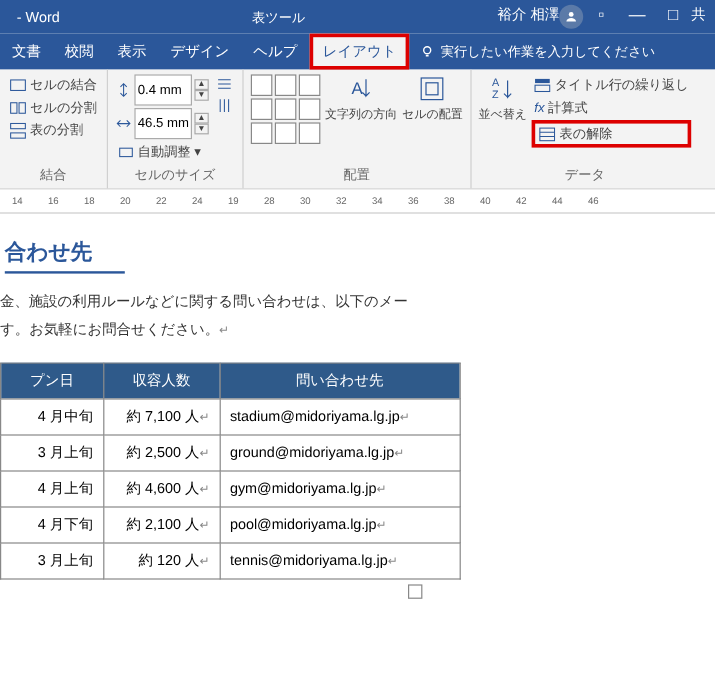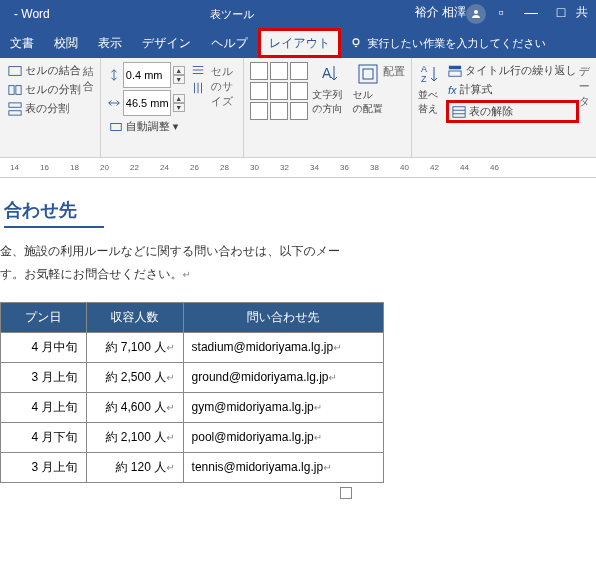--- a/index.html
+++ b/index.html
@@ -12,21 +12,21 @@
 .avatar { width: 20px; height: 20px; border-radius: 50%; background: #5b7aa8; display: inline-flex; align-items: center; justify-content: center; }
 .winbtn { width: 30px; text-align: center; font-size: 14px; }
 
 .tabs { background: #2b579a; color: #fff; height: 30px; display: flex; align-items: center; font-size: 12px; }
 .tab { padding: 0 10px; height: 100%; display: flex; align-items: center; cursor: pointer; }
 .tab.active { background: #f3f3f3; color: #2b579a; }
 .tab.highlighted { border: 3px solid #d00; padding: 0 8px; }
 .tell-me { display: flex; align-items: center; gap: 4px; padding-left: 8px; font-size: 11px; }
 
 .ribbon { background: #f3f3f3; border-bottom: 1px solid #d0d0d0; height: 100px; display: flex; font-size: 11px; color: #444; }
-.group { border-right: 1px solid #d0d0d0; padding: 4px 6px; display: flex; flex-direction: row; }
+.group { border-right: 1px solid #d0d0d0; padding: 4px 6px; display: flex; flex-direction: column; }
 .group-body { flex: 1; display: flex; gap: 4px; }
 .group-label { text-align: center; font-size: 11px; color: #666; padding-top: 2px; }
 .stack { display: flex; flex-direction: column; gap: 2px; }
 .btn-sm { display: flex; align-items: center; gap: 3px; padding: 1px 2px; cursor: pointer; white-space: nowrap; }
 .icon { width: 14px; height: 14px; display: inline-block; }
 .spin { display: flex; align-items: center; gap: 2px; }
 .spin input { width: 48px; height: 26px; font-size: 11px; border: 1px solid #aaa; padding: 0 2px; }
 .spin-btns { display: flex; flex-direction: column; }
 .spin-btns span { font-size: 7px; line-height: 7px; border: 1px solid #aaa; width: 12px; text-align: center; cursor: pointer; }
 .align-grid { display: grid; grid-template-columns: repeat(3, 18px); grid-template-rows: repeat(3, 18px); gap: 2px; }
@@ -232,21 +232,21 @@
   </div>
 </div>
 
 <div class="ruler">
   <span style="left:10px">14</span>
   <span style="left:40px">16</span>
   <span style="left:70px">18</span>
   <span style="left:100px">20</span>
   <span style="left:130px">22</span>
   <span style="left:160px">24</span>
-  <span style="left:190px">26</span>
+  <span style="left:190px">19</span>
   <span style="left:220px">28</span>
   <span style="left:250px">30</span>
   <span style="left:280px">32</span>
   <span style="left:310px">34</span>
   <span style="left:340px">36</span>
   <span style="left:370px">38</span>
   <span style="left:400px">40</span>
   <span style="left:430px">42</span>
   <span style="left:460px">44</span>
   <span style="left:490px">46</span>

